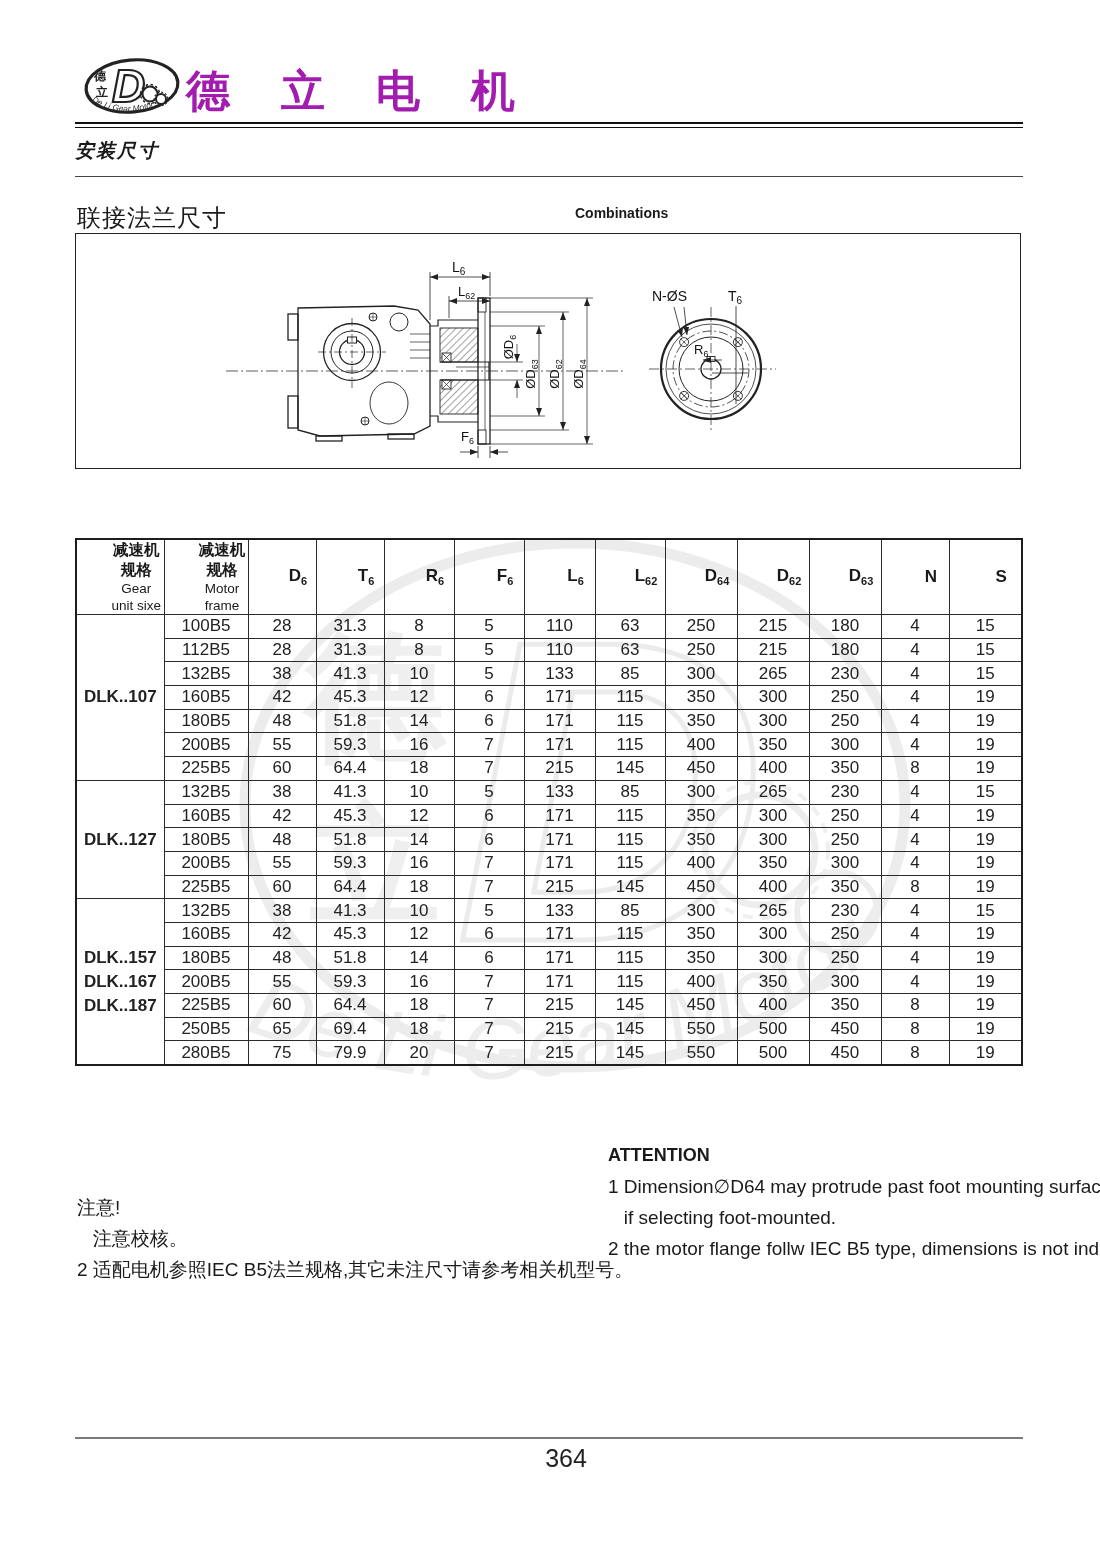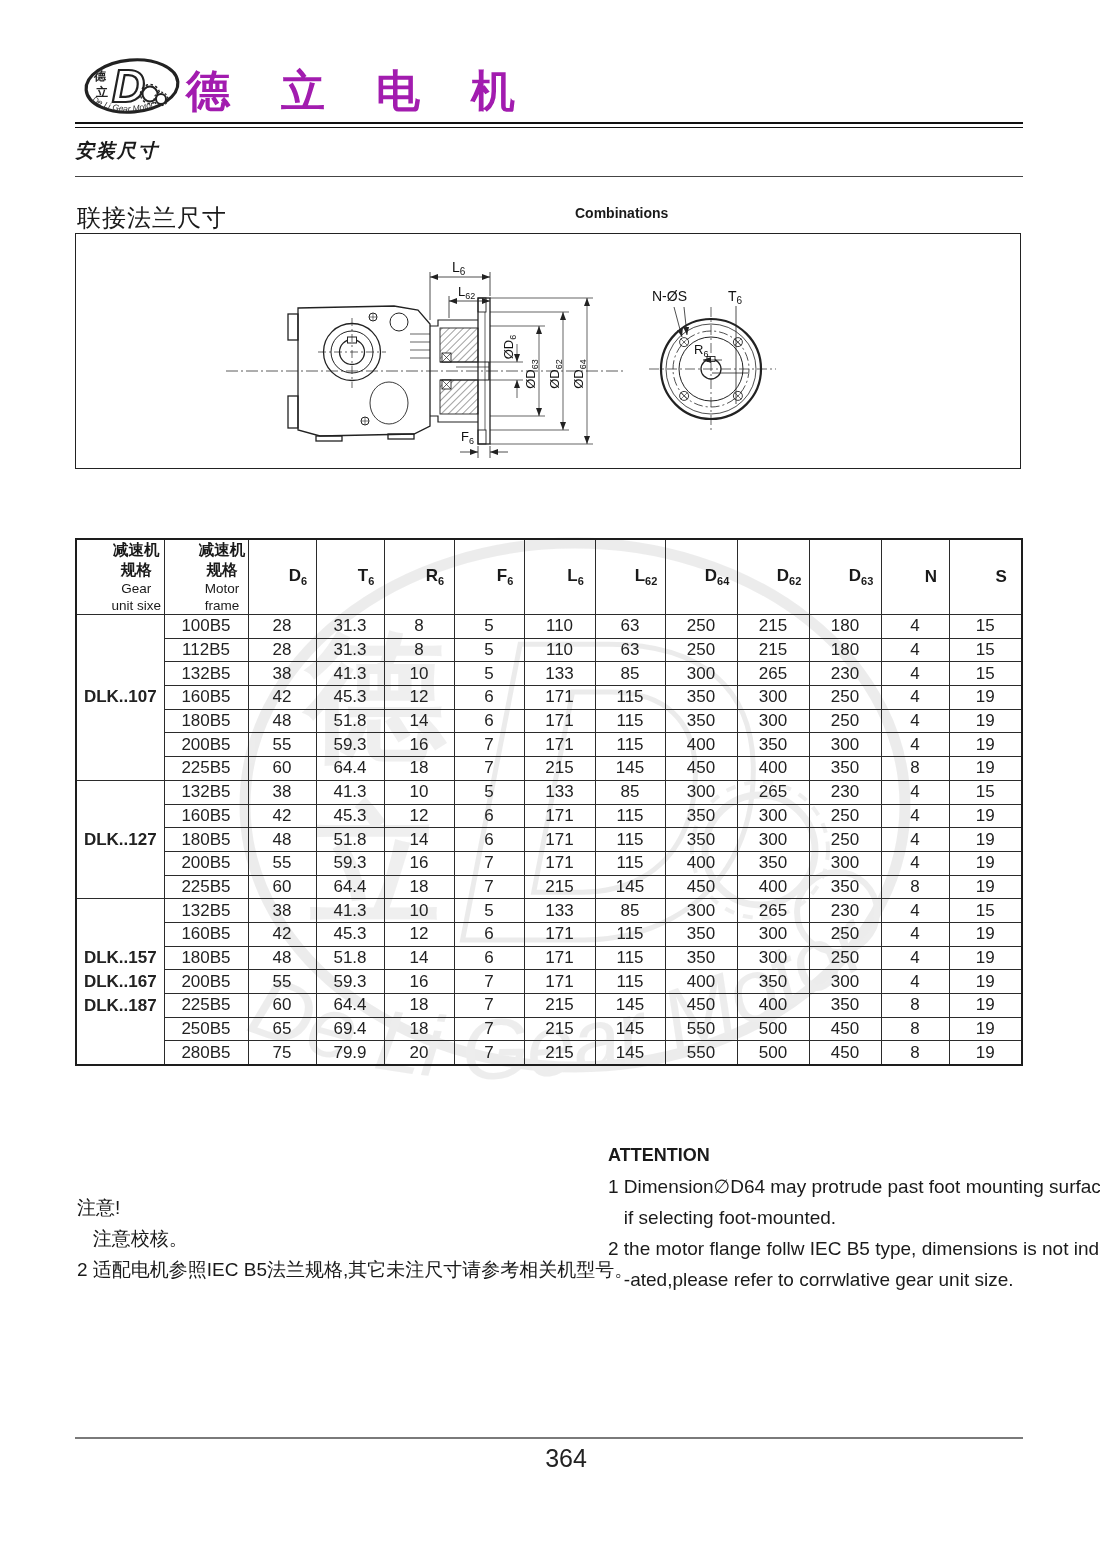--- a/index.html
+++ b/index.html
@@ -562,20 +562,19 @@
         <div class="note-line">   注意校核。</div>
         <div class="note-line">2 适配电机参照IEC B5法兰规格,其它未注尺寸请参考相关机型号。</div>
       </div>
   </div>
   <div class="abs notes-en">
     <div class="note-title">ATTENTION</div>
     <div id="notes-en-lines">
         <div class="note-line">1 Dimension∅D64 may protrude past foot mounting surface</div>
         <div class="note-line">   if selecting foot-mounted.</div>
         <div class="note-line">2 the motor flange follw IEC B5 type, dimensions is not indic-</div>
-        <div class="note-line">   -ated,please refer to corrwlative gear unit size.</div>
       </div>
   </div>
 
   <div class="abs rule-footer"></div>
   <div class="abs page-num">364</div>
 
 </div>
 
 </body></html>

